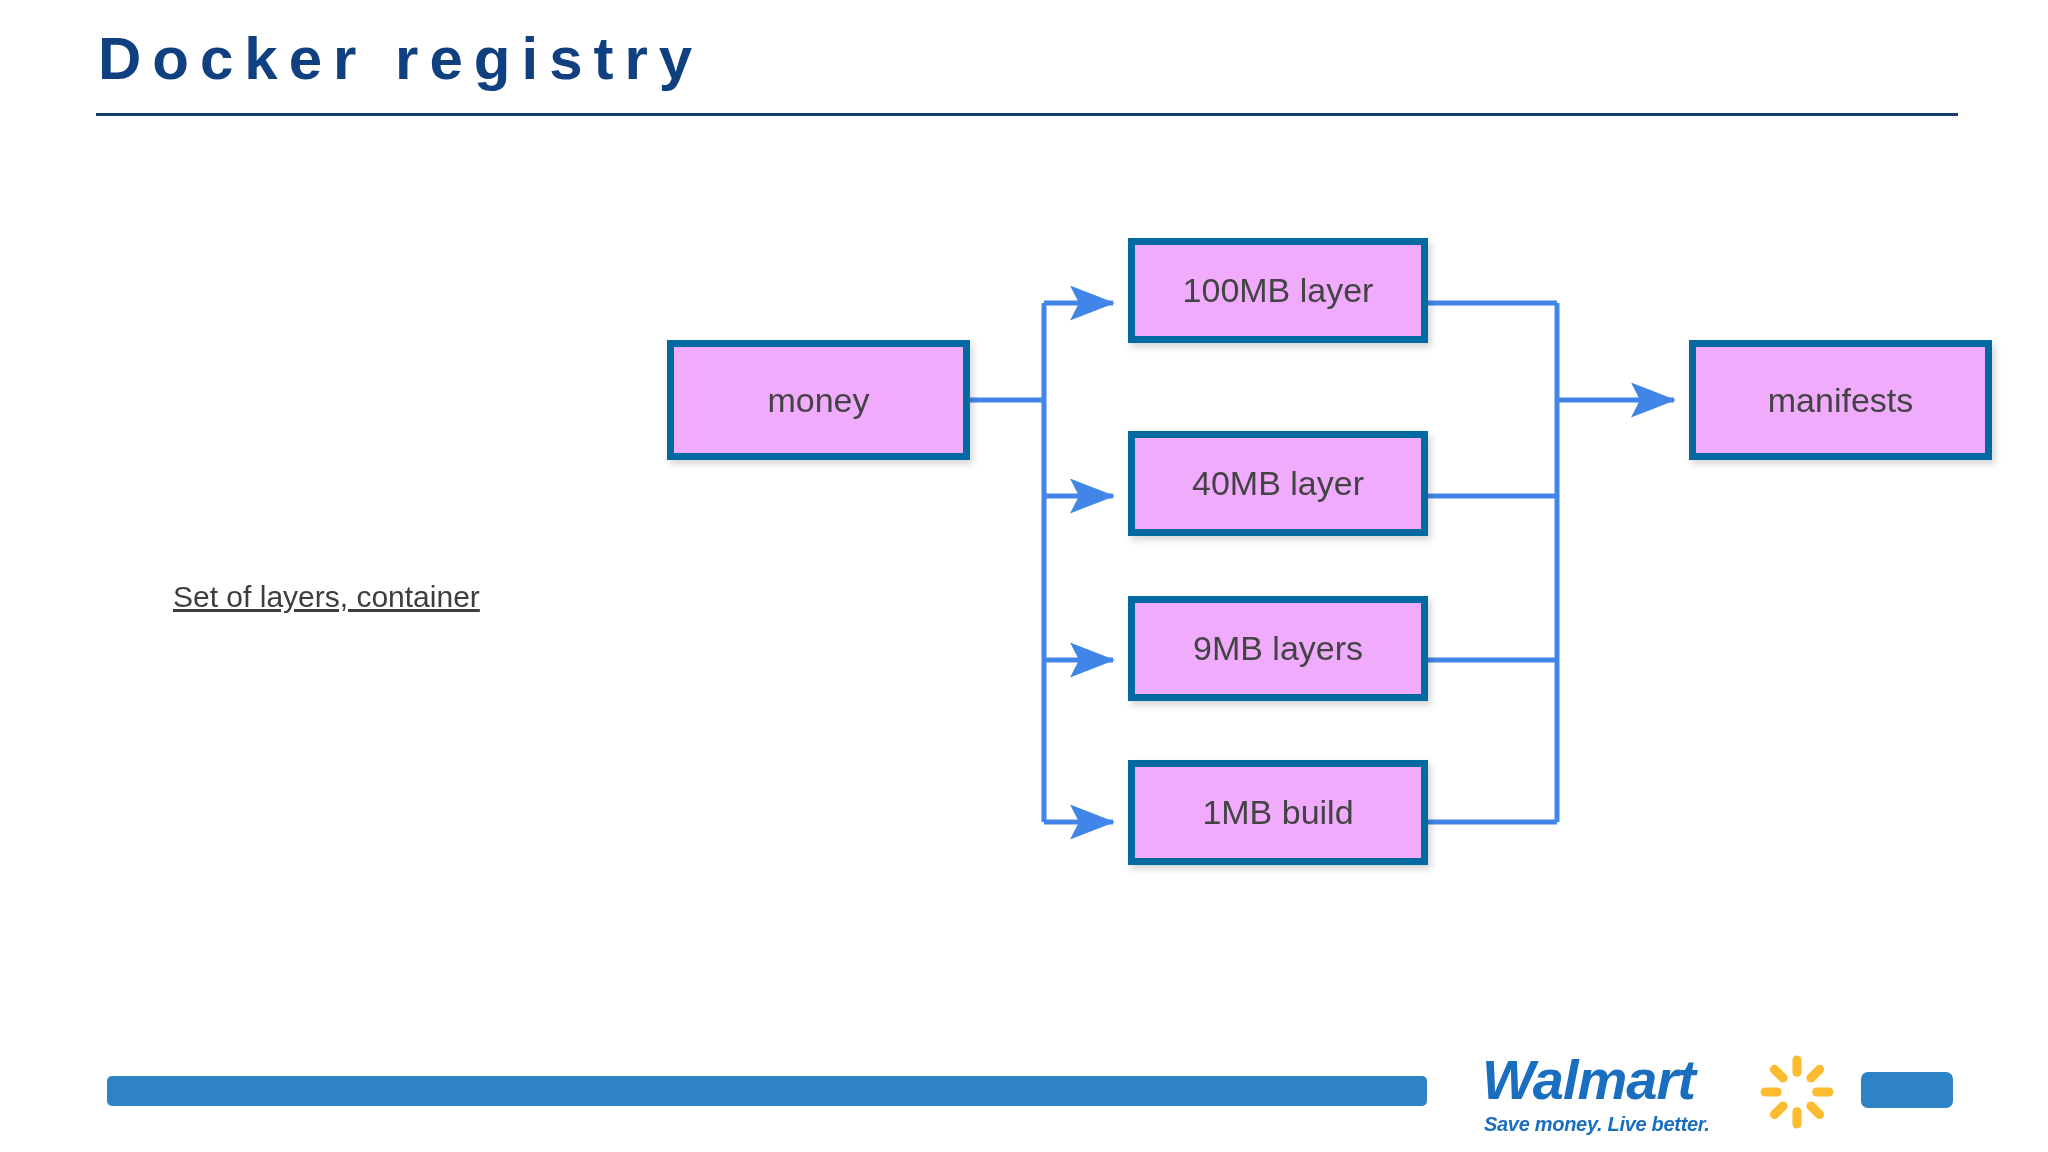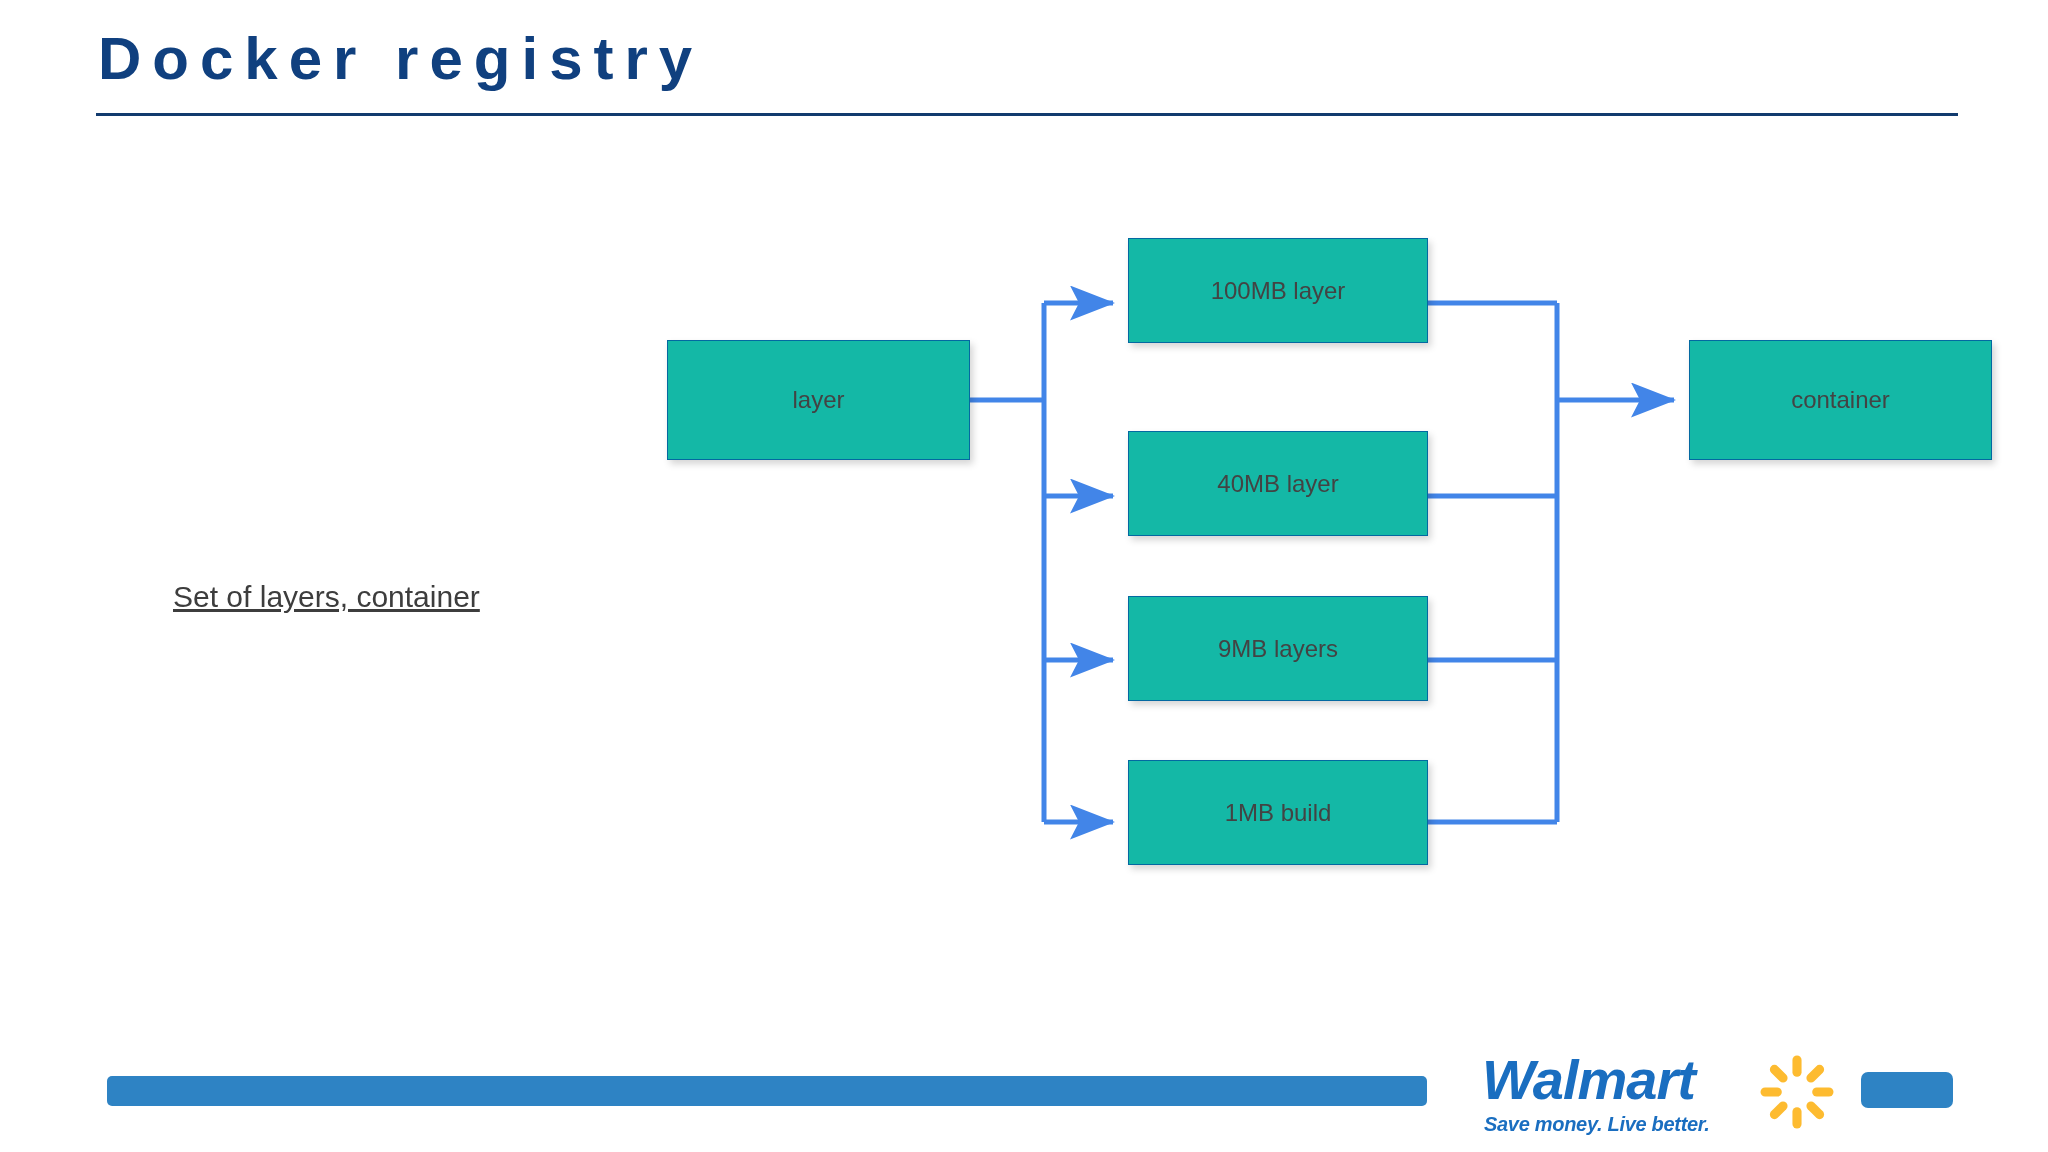--- a/index.html
+++ b/index.html
@@ -56,27 +56,27 @@
   
   #diagram {
     position: absolute;
     left: 0;
     top: 0;
     width: 2048px;
     height: 1152px;
   }
   .node {
     position: absolute;
-    background: #14b8a6;
-    border: 1px solid #0369a1;
+    background: #f0abfc;
+    border: 7px solid #0369a1;
     box-shadow: 3px 4px 7px rgba(0,0,0,0.17);
     display: flex;
     align-items: center;
     justify-content: center;
-    font-size: 24px;
+    font-size: 34px;
     color: #434343;
     box-sizing: border-box;
     z-index: 3;
   }
   .node-label { pointer-events: none; }
 
   #node-build   { left: 667px;  top: 340px; width: 303px; height: 120px; }
   #node-registry{ left: 1689px; top: 340px; width: 303px; height: 120px; }
 
   #node-layer-0 { left: 1128px; top: 238px; width: 300px; height: 105px; }
@@ -179,38 +179,38 @@
         <path d="M 1428 660 L 1557 660"></path>
         <path d="M 1428 822 L 1557 822"></path>
 
         <path d="M 1557 303 L 1557 822"></path>
 
         <path d="M 1557 400 L 1674 400" marker-end="url(#arrowhead)"></path>
       </g>
     </svg>
 
     <div class="node" id="node-build">
-      <span class="node-label">layer</span>
+      <span class="node-label">money</span>
     </div>
 
     <div class="node" id="node-layer-0">
       <span class="node-label">100MB layer</span>
     </div>
     <div class="node" id="node-layer-1">
       <span class="node-label">40MB layer</span>
     </div>
     <div class="node" id="node-layer-2">
       <span class="node-label">9MB layers</span>
     </div>
     <div class="node" id="node-layer-3">
       <span class="node-label">1MB build</span>
     </div>
 
     <div class="node" id="node-registry">
-      <span class="node-label">container</span>
+      <span class="node-label">manifests</span>
     </div>
   </div>
 
   <div id="body-caption">
     <span class="cap-line">Set of layers, container</span>
   </div>
 
   <div id="footer-bar"></div>
 
   <div id="walmart-logo">

